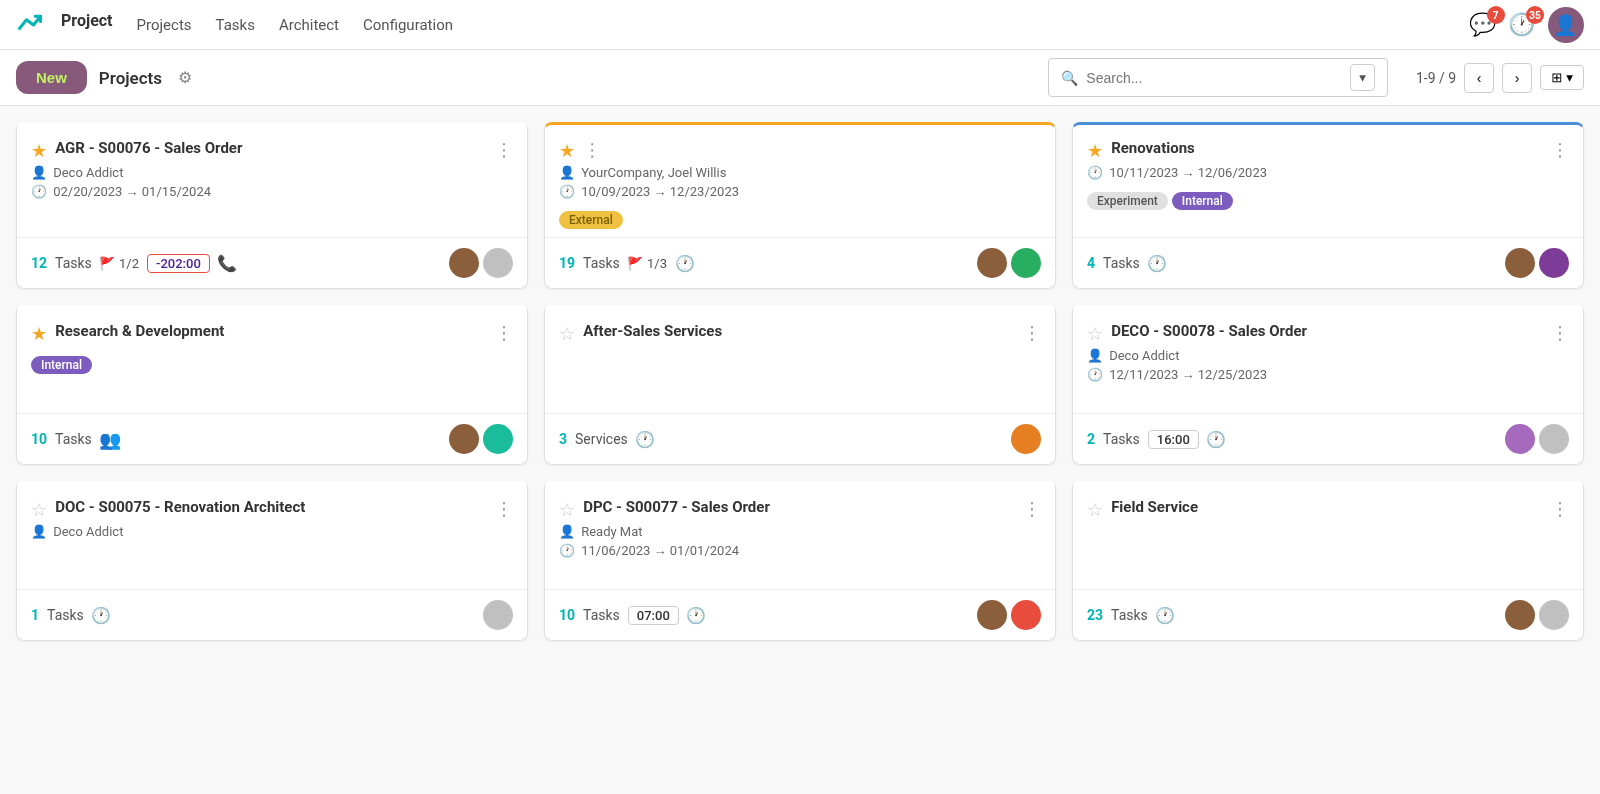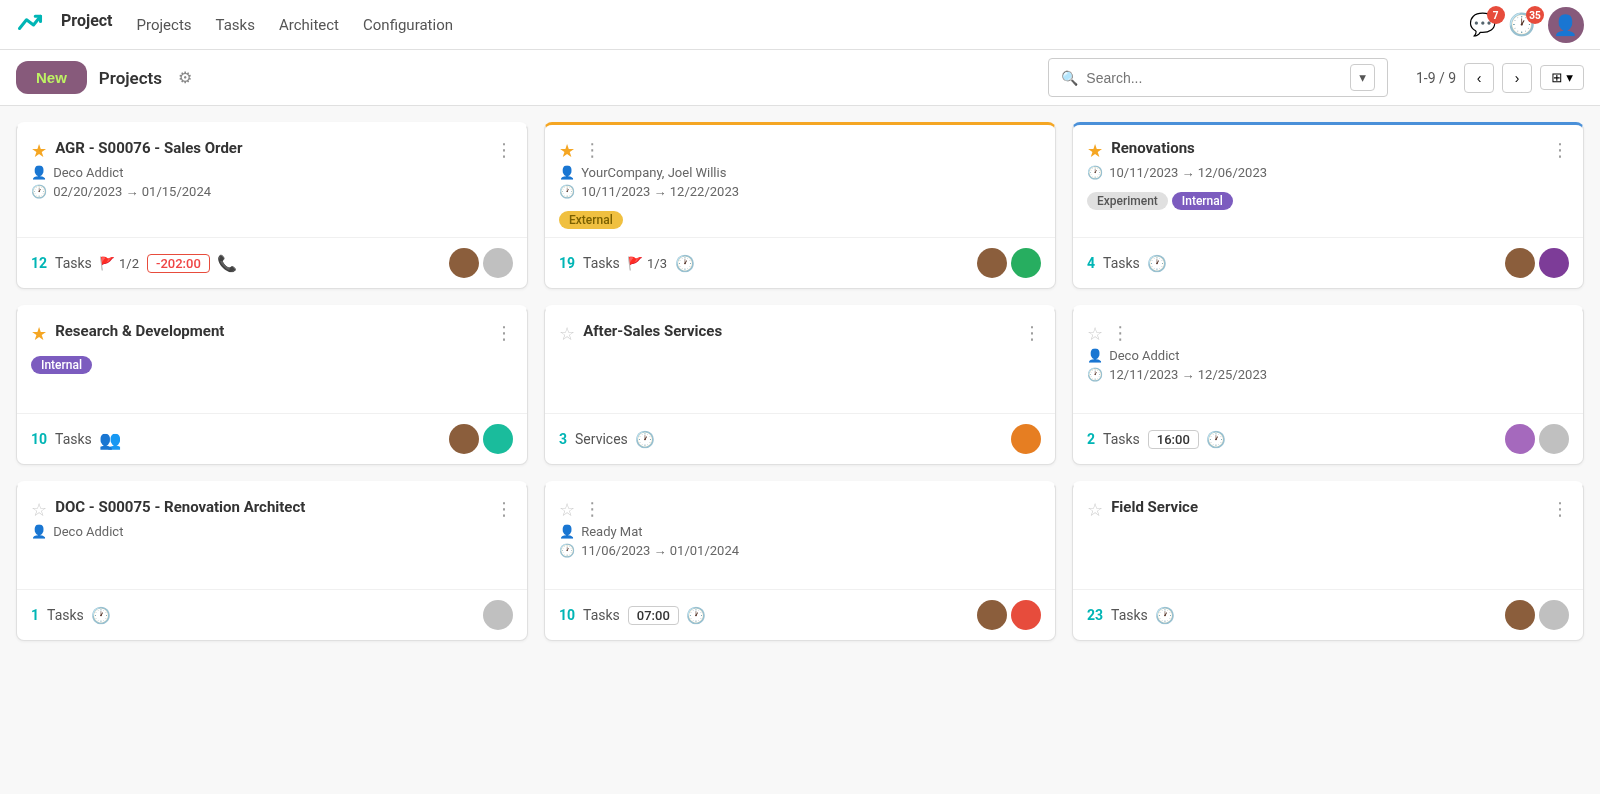--- a/index.html
+++ b/index.html
@@ -73,21 +73,21 @@
     }
     .tag-external { background: #F0C040; color: #7a6000; }
     .tag-internal { background: #7c5cbf; color: white; }
     .tag-experiment { background: #e0e0e0; color: #555; }
 
     .card-footer { display: flex; align-items: center; padding: 10px 14px; border-top: 1px solid #f0f0f0; gap: 8px; }
     .tasks-count { color: #00B5B5; font-weight: 700; font-size: 14px; cursor: pointer; }
     .tasks-label { color: #555; font-size: 14px; }
     .milestone { display: flex; align-items: center; gap: 3px; color: #555; font-size: 13px; }
     .milestone-icon { font-size: 13px; }
-    .time-badge { border: 1px solid #E74C3C; border-radius: 4px; padding: 1px 8px; font-size: 13px; color: #ef4444; font-weight: 500; }
+    .time-badge { border: 1px solid #E74C3C; border-radius: 4px; padding: 1px 8px; font-size: 13px; color: #4c1d95; font-weight: 500; }
     .time-badge-normal { border: 1px solid #ccc; border-radius: 4px; padding: 1px 8px; font-size: 13px; color: #333; font-weight: 500; }
     .phone-icon { color: #27AE60; font-size: 16px; }
     .clock-icon { color: #888; font-size: 16px; cursor: pointer; }
     .footer-spacer { flex: 1; }
     .avatars { display: flex; align-items: center; gap: 4px; }
     .avatar-sm { width: 30px; height: 30px; border-radius: 50%; overflow: hidden; display: flex; align-items: center; justify-content: center; font-size: 14px; }
     .people-icon { color: #27AE60; font-size: 18px; }
 
     .services-count { color: #00B5B5; font-weight: 700; font-size: 14px; cursor: pointer; }
   </style>
@@ -185,21 +185,21 @@
         <span class="card-star star-filled">★</span>
         <span class="card-menu">⋮</span>
       </div>
       <div class="card-body">
         <div class="card-meta">
       <span class="meta-icon">👤</span>
       <span>YourCompany, Joel Willis</span>
     </div>
         <div class="card-meta">
       <span class="meta-icon">🕐</span>
-      <span>10/11/2023 → 12/22/2023</span>
+      <span>10/09/2023 → 12/23/2023</span>
     </div>
         <div style="padding-top:4px;"><span class="card-tag tag-external">External</span></div>
       </div>
       <div class="card-footer">
         <span class="tasks-count">19</span>
         <span class="tasks-label">Tasks</span>
         <span class="milestone">
       <span class="milestone-icon">🚩</span>
       <span>1/3</span>
     </span>
@@ -280,20 +280,21 @@
         <div class="footer-spacer"></div>
         <div class="avatars">
           <div class="avatar-sm" style="background:#E67E22;"></div>
         </div>
       </div>
     </div>
 
     <div class="project-card card-top-border-none">
       <div class="card-header">
         <span class="card-star star-empty">☆</span>
+        <span class="card-title">DECO - S00078 - Sales Order</span>
         <span class="card-menu">⋮</span>
       </div>
       <div class="card-body">
         <div class="card-meta">
       <span class="meta-icon">👤</span>
       <span>Deco Addict</span>
     </div>
         <div class="card-meta">
       <span class="meta-icon">🕐</span>
       <span>12/11/2023 → 12/25/2023</span>
@@ -336,20 +337,21 @@
         <div class="footer-spacer"></div>
         <div class="avatars">
           <div class="avatar-sm" style="background:#c0c0c0;"></div>
         </div>
       </div>
     </div>
 
     <div class="project-card card-top-border-none">
       <div class="card-header">
         <span class="card-star star-empty">☆</span>
+        <span class="card-title">DPC - S00077 - Sales Order</span>
         <span class="card-menu">⋮</span>
       </div>
       <div class="card-body">
         <div class="card-meta">
       <span class="meta-icon">👤</span>
       <span>Ready Mat</span>
     </div>
         <div class="card-meta">
       <span class="meta-icon">🕐</span>
       <span>11/06/2023 → 01/01/2024</span>

